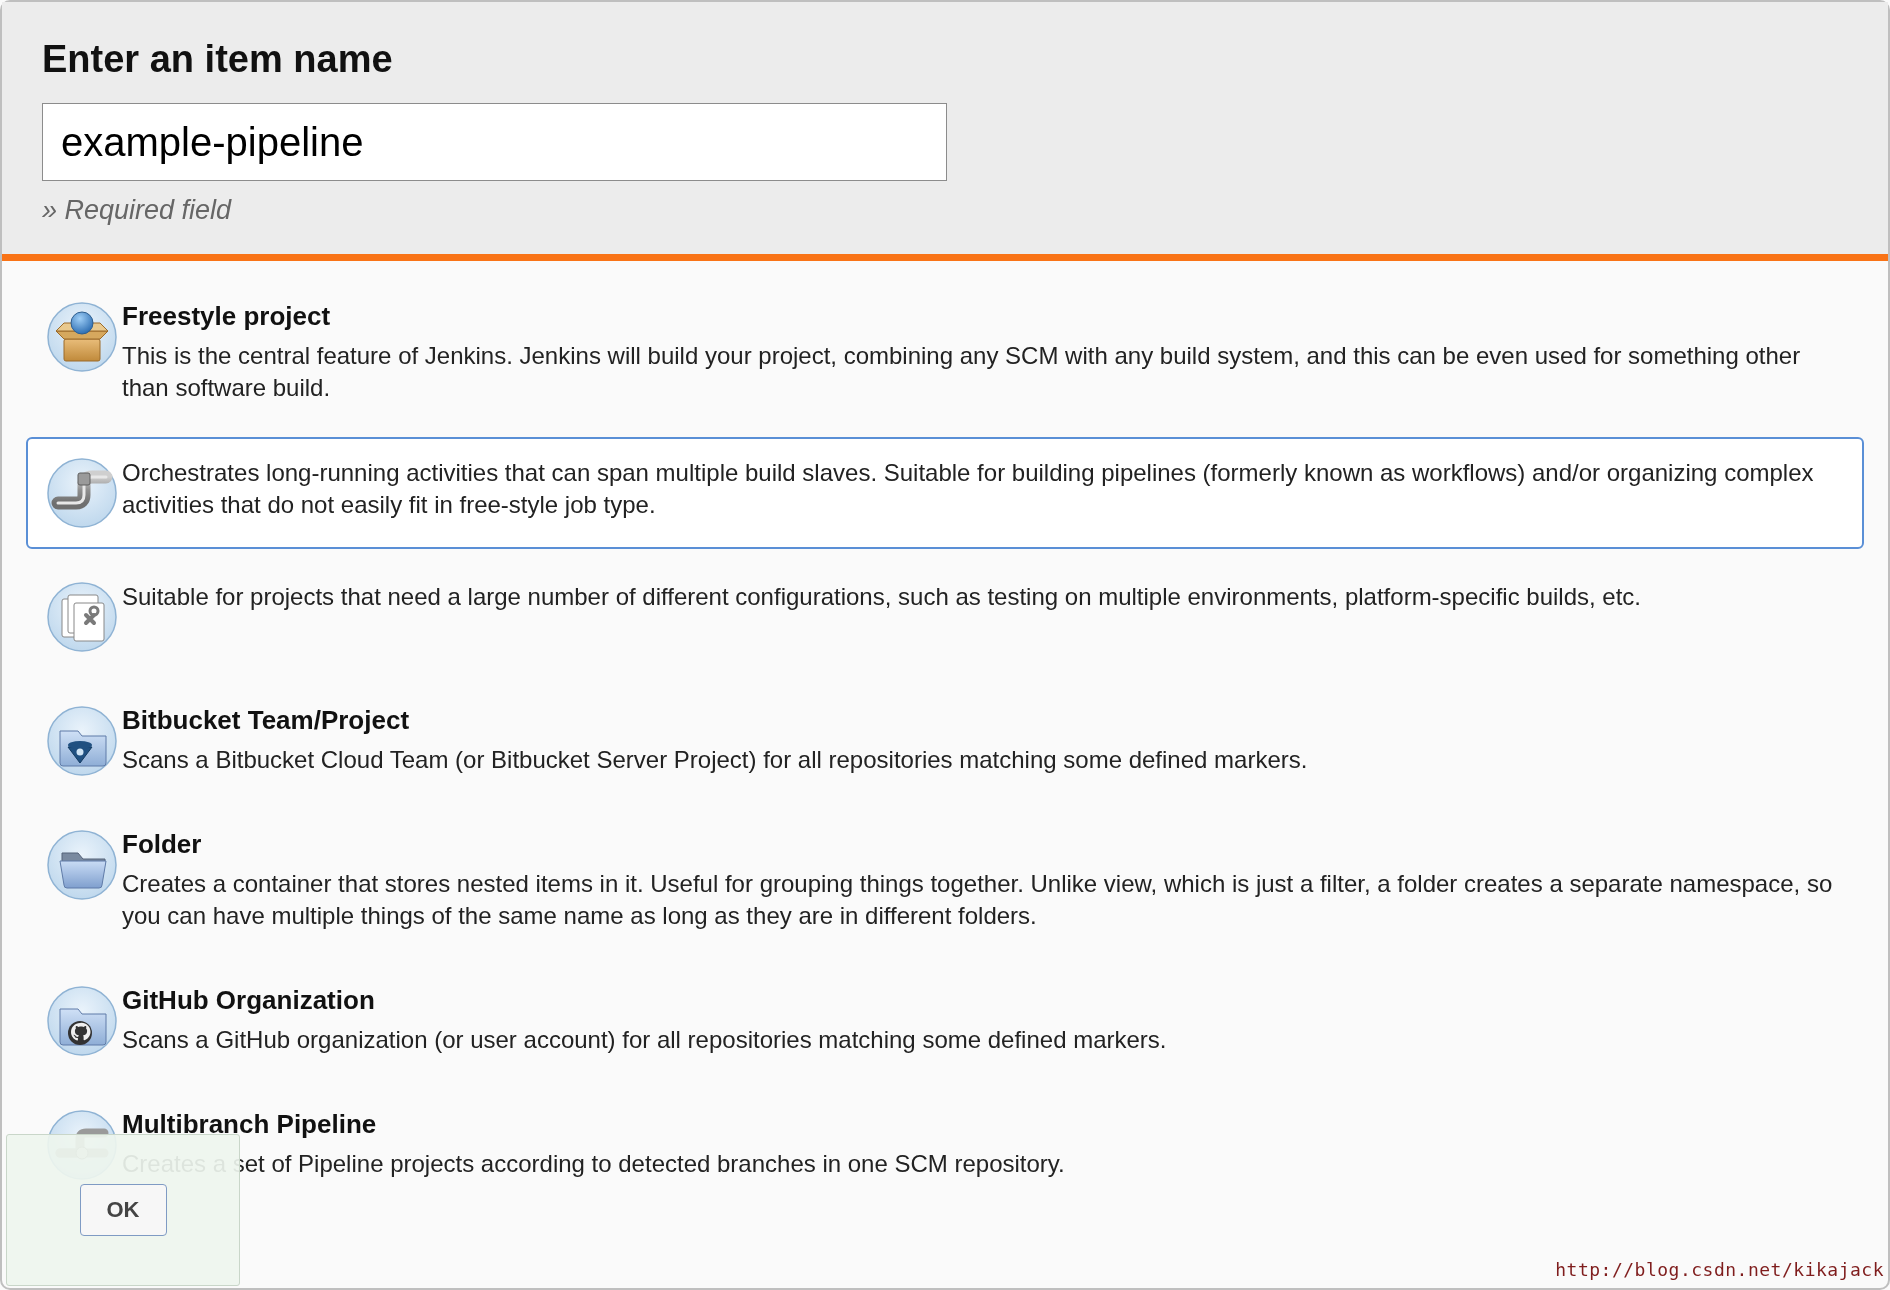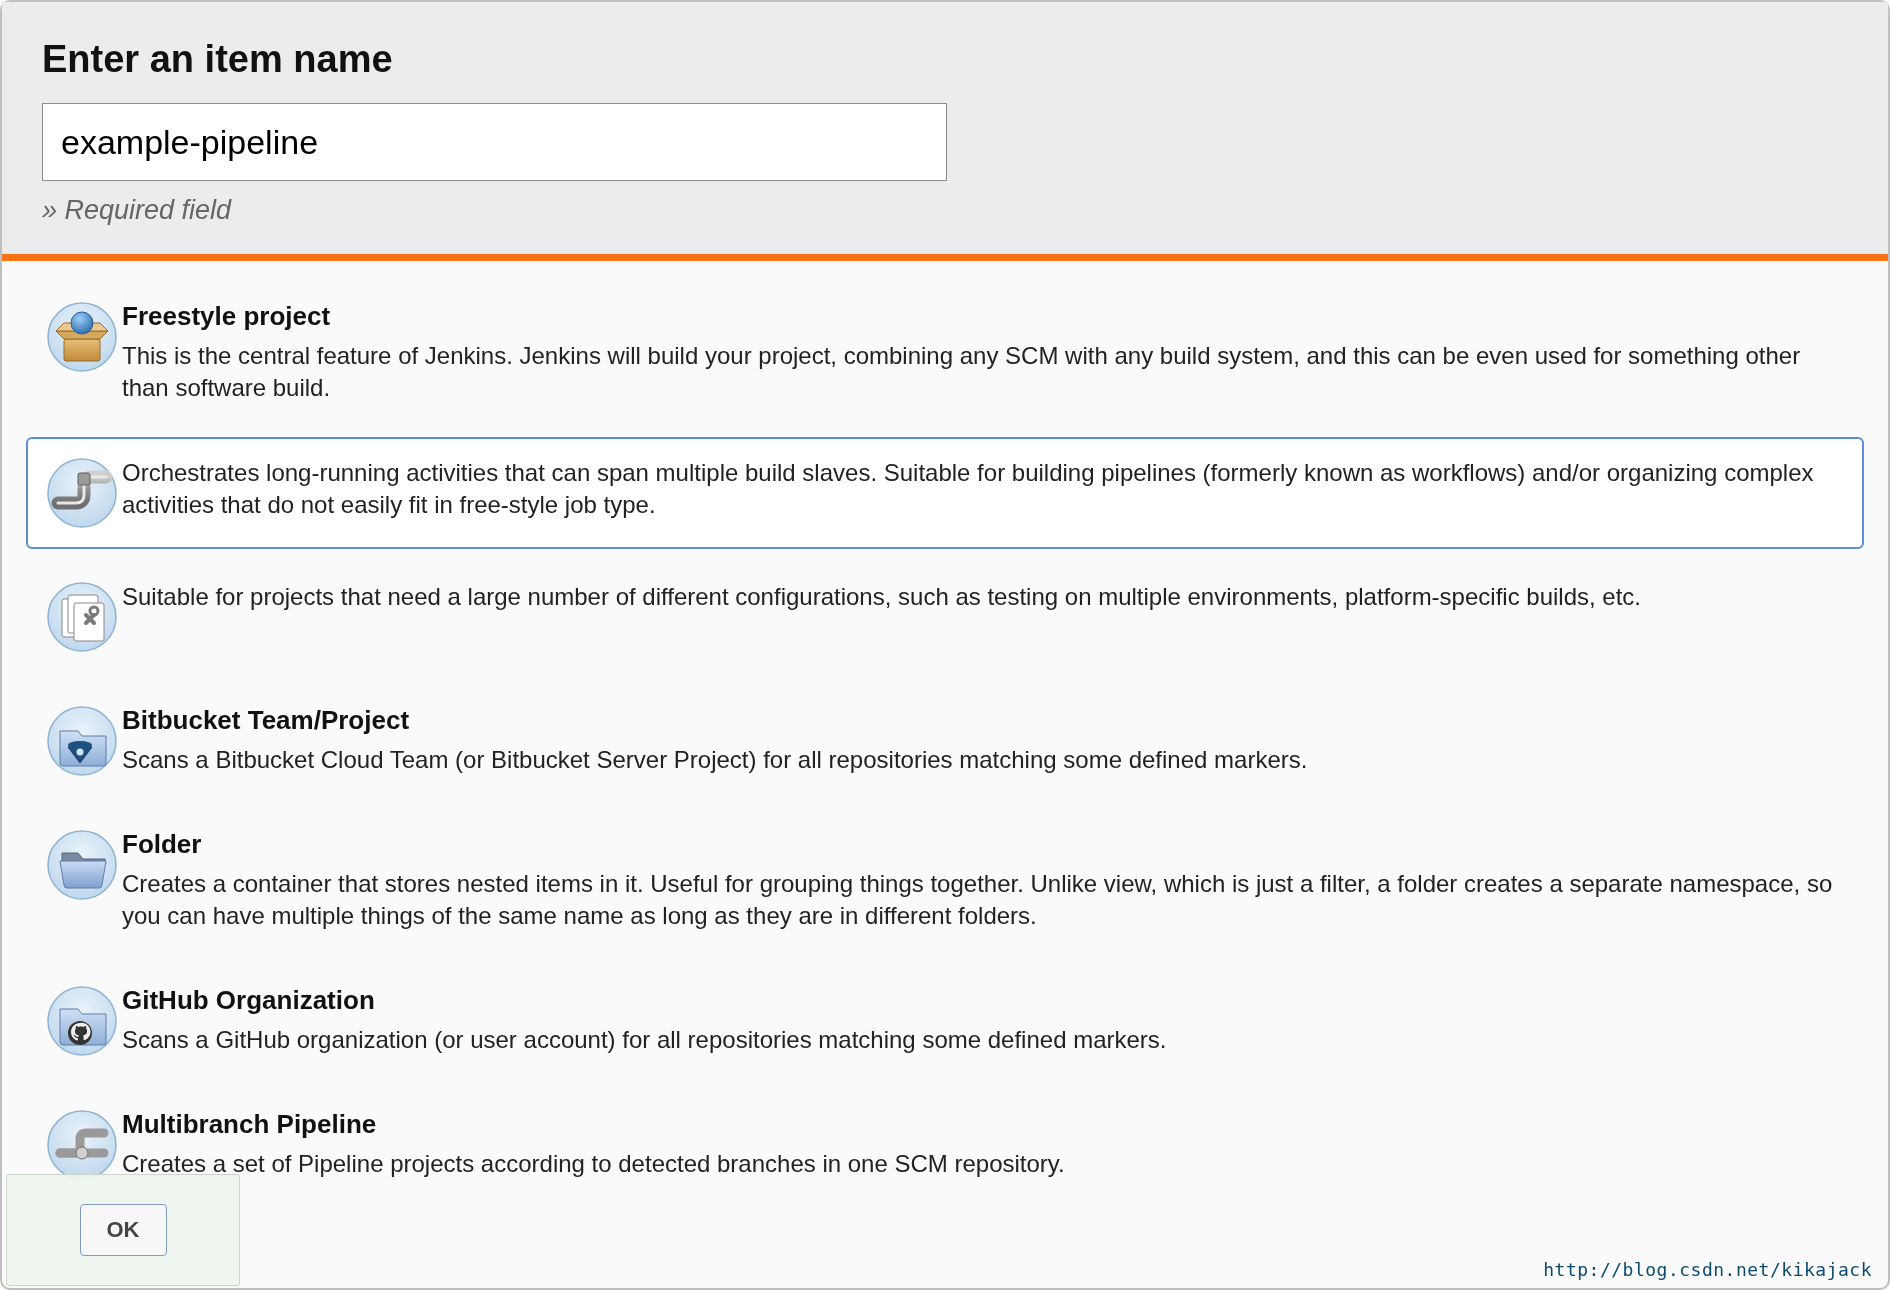--- a/index.html
+++ b/index.html
@@ -1,30 +1,30 @@
 <!DOCTYPE html>
 <html><head>
 <meta charset="utf-8">
 <style>
   * { box-sizing: border-box; margin: 0; padding: 0; }
   html, body { width: 1890px; height: 1290px; font-family: "Helvetica Neue", Helvetica, Arial, sans-serif; background: #fafafa; overflow: hidden; }
   .page { position: relative; width: 1890px; height: 1290px; border: 2px solid #bfbfbf; border-radius: 10px; background: #fafafa; }
   .header { background: #ececec; border-bottom: 7px solid #f97316; padding: 36px 40px 28px 40px; }
   .header h1 { font-size: 38px; font-weight: 700; color: #111; margin-bottom: 22px; }
-  .name-input { width: 905px; height: 78px; font-size: 34px; padding: 0 18px; border: 1.5px solid #8c8c8c; background: #fff; font-family: inherit; }
+  .name-input { width: 905px; height: 78px; font-size: 40px; padding: 0 18px; border: 1.5px solid #8c8c8c; background: #fff; font-family: inherit; }
   .field-hint { margin-top: 14px; font-style: italic; color: #666; font-size: 27px; }
   .types { padding: 20px 24px 0 24px; }
   .type-item { display: flex; gap: 4px; padding: 18px 18px 18px 18px; border: 2px solid transparent; border-radius: 6px; margin-bottom: 12px; cursor: pointer; background: transparent; }
   .type-item.selected { border-color: #5a8fd6; background: #fff; }
   .type-icon { flex: 0 0 72px; width: 72px; height: 72px; border-radius: 50%; display: flex; align-items: center; justify-content: center; }
   .type-text h3 { font-size: 26px; font-weight: 700; color: #111; margin-bottom: 8px; }
   .type-text p { font-size: 24px; color: #222; line-height: 1.35; max-width: 1720px; }
-  .ok-panel { position: absolute; left: 4px; bottom: 2px; width: 234px; height: 112px; background: rgba(238,245,238,0.92); border: 1px solid #c9d6c9; border-radius: 3px; display: flex; align-items: center; justify-content: center; }
+  .ok-panel { position: absolute; left: 4px; bottom: 2px; width: 234px; height: 152px; background: rgba(238,245,238,0.92); border: 1px solid #c9d6c9; border-radius: 3px; display: flex; align-items: center; justify-content: center; }
   .ok-panel button { background: #f7f7f7; border: 1.5px solid #7f9bc4; border-radius: 4px; padding: 12px 26px; font-size: 22px; font-weight: 700; color: #444; cursor: pointer; }
-  .watermark { position: absolute; bottom: 8px; right: 16px; font-family: monospace; font-size: 18px; color: #0c4a6e; letter-spacing: 0.5px; }
+  .watermark { position: absolute; bottom: 8px; right: 4px; font-family: monospace; font-size: 18px; color: #7f1d1d; letter-spacing: 0.5px; }
   svg { display: block; }
 </style>
 </head>
 <body>
 
 <div class="page">
 
   <div class="header">
     <h1>Enter an item name</h1>
     <input class="name-input" type="text" value="example-pipeline" style="">

